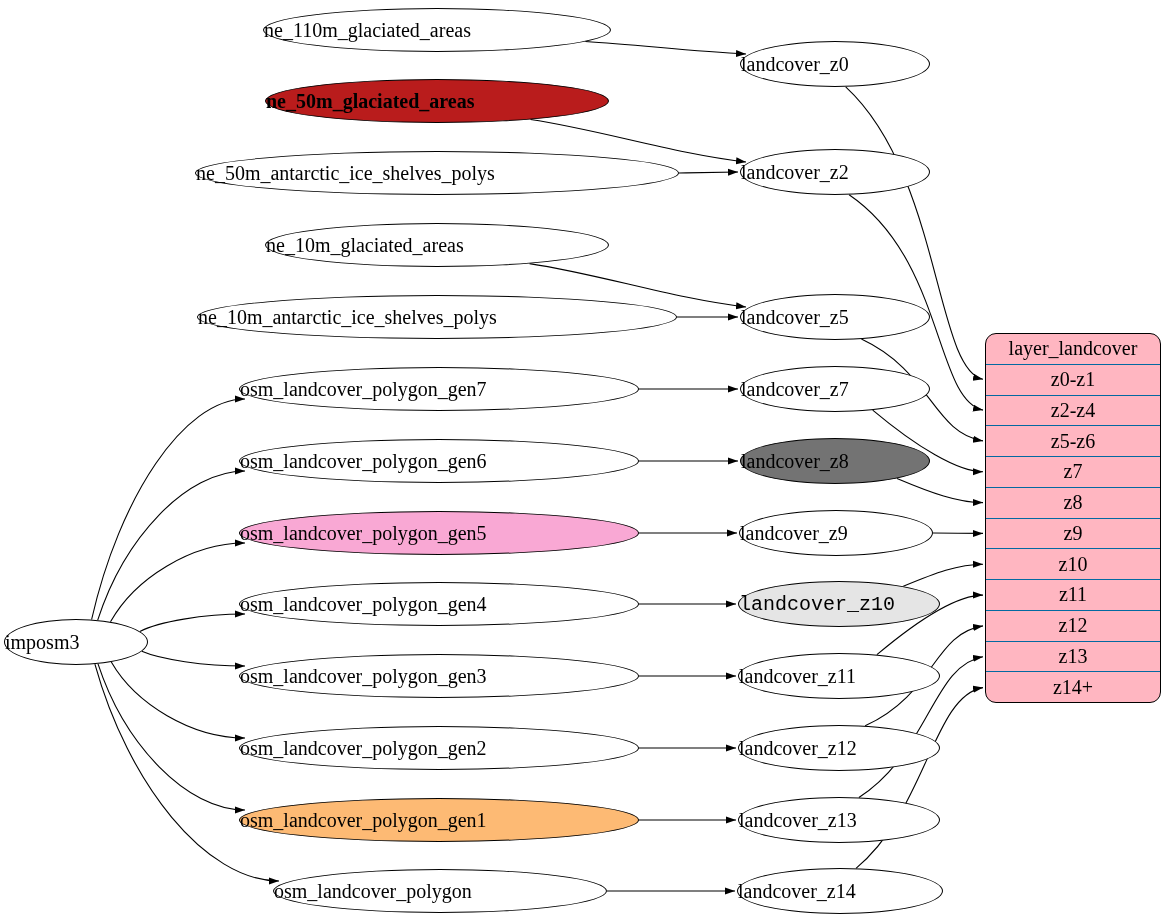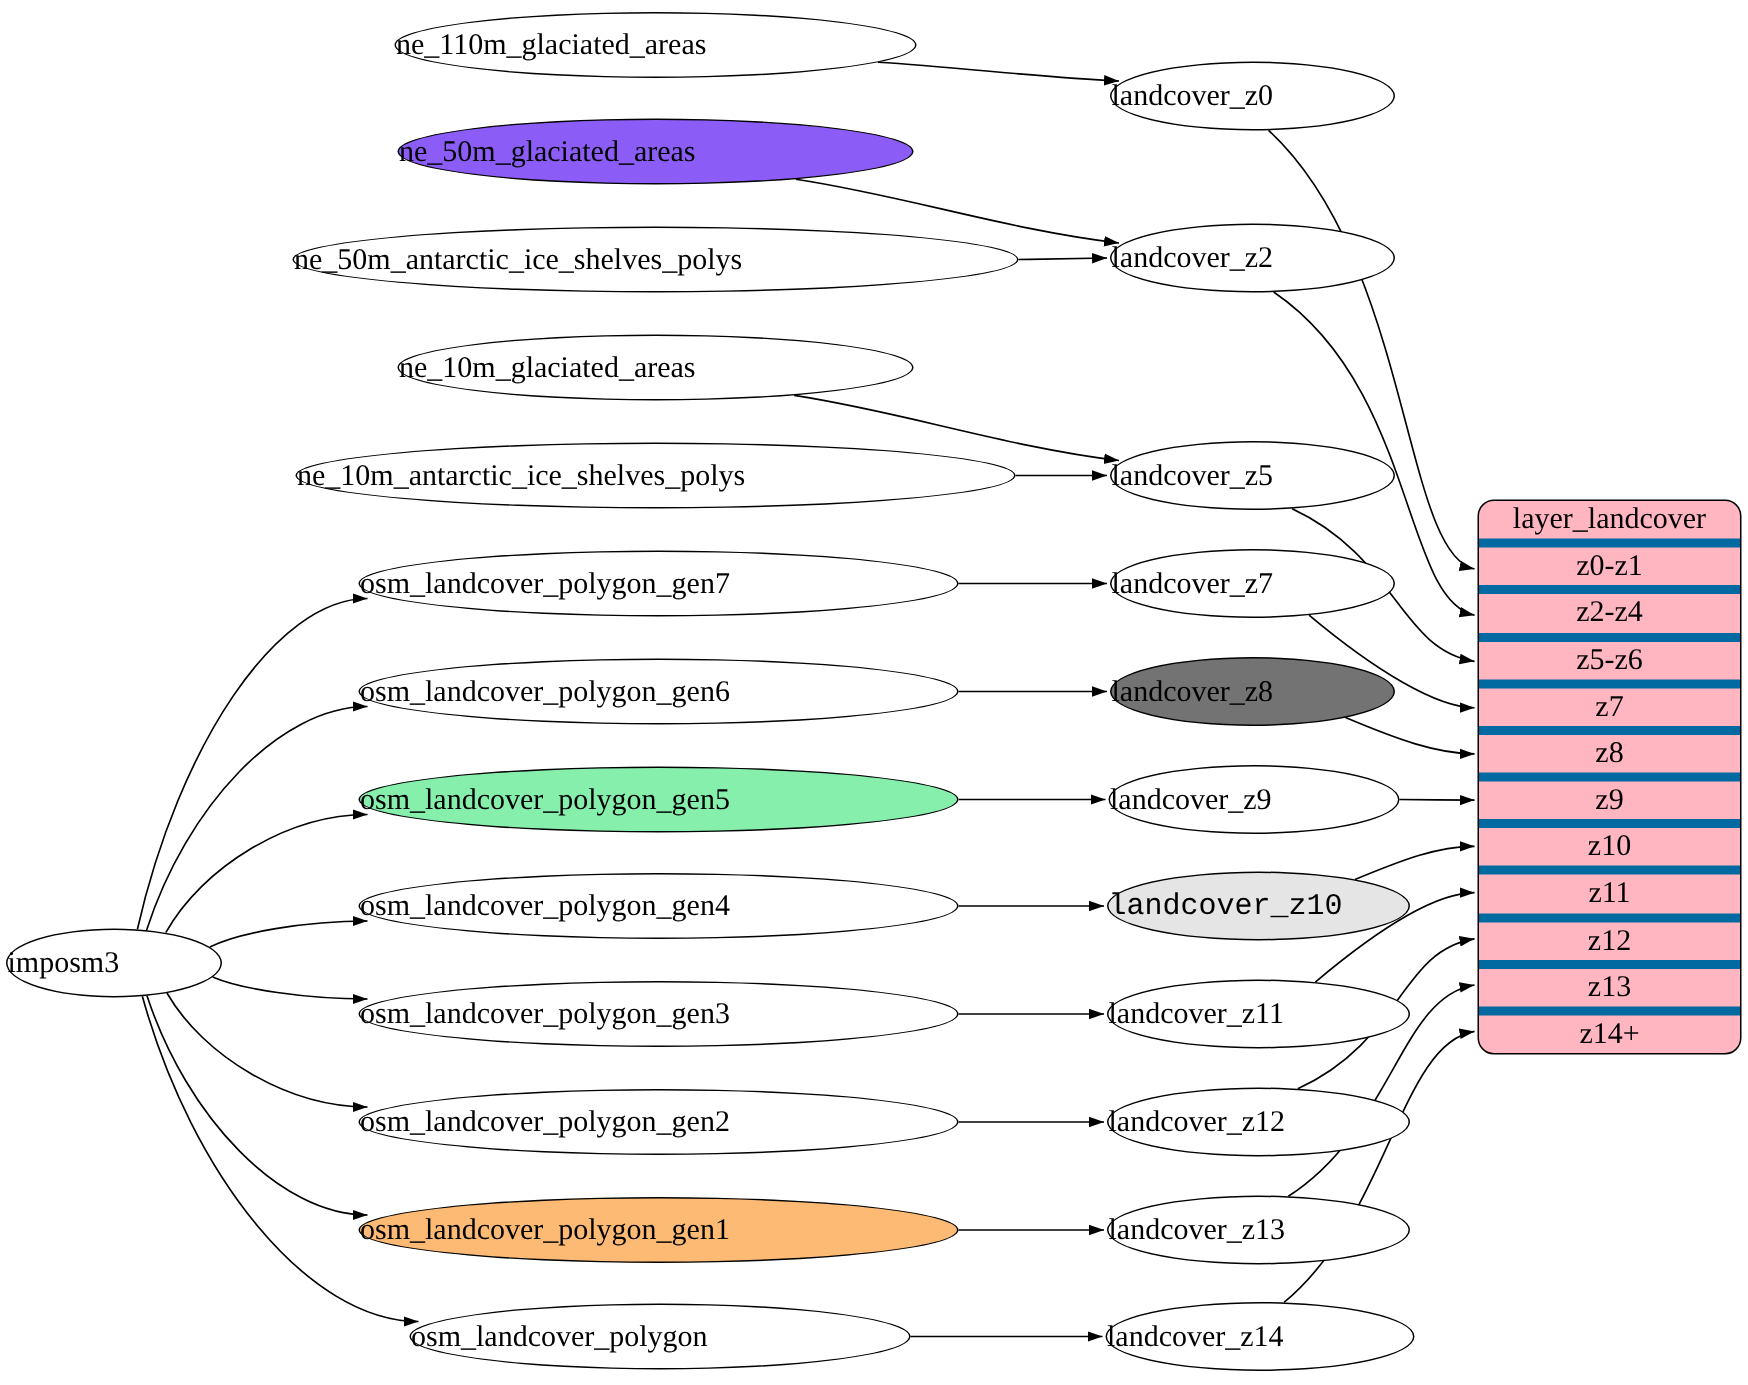--- a/index.html
+++ b/index.html
@@ -40,21 +40,21 @@
     overflow: hidden;
     font-size: 20px;
     color: #000000;
     z-index: 2;
   }
   #record .rrow {
     flex: 1;
     display: flex;
     align-items: center;
     justify-content: center;
-    border-top: 6px solid #0369a1;
+    border-top: 1px solid #0369a1;
     white-space: nowrap;
   }
   #record .rrow:first-child { border-top: none; }
 </style>
 </head>
 <body>
 
 <div id="canvas">
 
   <svg id="edge-layer" width="1165" height="923">
@@ -98,39 +98,39 @@
         <path d="M856.0,868.3 C926.0,810.5 933.0,695.6 983.0,687.6" class="edge" stroke="#000000" marker-end="url(#arrowhead)"></path>
       </g>
   </svg>
 
   <div class="node" id="n-imposm3" style="left: 4px; top: 619px; width: 144px; height: 46px; background: rgb(255, 255, 255); border-color: rgb(0, 0, 0);">
       <span>imposm3</span>
     </div>
   <div class="node" id="n-ne_110m_glaciated_areas" style="left: 263px; top: 8px; width: 348px; height: 44px; background: rgb(255, 255, 255); border-color: rgb(0, 0, 0);">
       <span>ne_110m_glaciated_areas</span>
     </div>
-  <div class="node" id="n-ne_50m_glaciated_areas" style="left: 265px; top: 79px; width: 344px; height: 44px; background: #8b5cf6; border-color: rgb(0, 0, 0);">
+  <div class="node" id="n-ne_50m_glaciated_areas" style="left: 265px; top: 79px; width: 344px; height: 44px; background: #b91c1c; border-color: rgb(0, 0, 0); font-weight: bold;">
       <span>ne_50m_glaciated_areas</span>
     </div>
   <div class="node" id="n-ne_50m_antarctic_ice_shelves_polys" style="left: 195px; top: 151px; width: 484px; height: 44px; background: rgb(255, 255, 255); border-color: rgb(0, 0, 0);">
       <span>ne_50m_antarctic_ice_shelves_polys</span>
     </div>
   <div class="node" id="n-ne_10m_glaciated_areas" style="left: 265px; top: 223px; width: 344px; height: 44px; background: rgb(255, 255, 255); border-color: rgb(0, 0, 0);">
       <span>ne_10m_glaciated_areas</span>
     </div>
   <div class="node" id="n-ne_10m_antarctic_ice_shelves_polys" style="left: 197px; top: 295px; width: 480px; height: 44px; background: rgb(255, 255, 255); border-color: rgb(0, 0, 0);">
       <span>ne_10m_antarctic_ice_shelves_polys</span>
     </div>
   <div class="node" id="n-osm_landcover_polygon_gen7" style="left: 239px; top: 367px; width: 400px; height: 44px; background: rgb(255, 255, 255); border-color: rgb(0, 0, 0);">
       <span>osm_landcover_polygon_gen7</span>
     </div>
   <div class="node" id="n-osm_landcover_polygon_gen6" style="left: 239px; top: 439px; width: 400px; height: 44px; background: rgb(255, 255, 255); border-color: rgb(0, 0, 0);">
       <span>osm_landcover_polygon_gen6</span>
     </div>
-  <div class="node" id="n-osm_landcover_polygon_gen5" style="left: 239px; top: 511px; width: 400px; height: 44px; background: #86efac; border-color: rgb(0, 0, 0);">
+  <div class="node" id="n-osm_landcover_polygon_gen5" style="left: 239px; top: 511px; width: 400px; height: 44px; background: #f9a8d4; border-color: rgb(0, 0, 0);">
       <span>osm_landcover_polygon_gen5</span>
     </div>
   <div class="node" id="n-osm_landcover_polygon_gen4" style="left: 239px; top: 582px; width: 400px; height: 44px; background: rgb(255, 255, 255); border-color: rgb(0, 0, 0);">
       <span>osm_landcover_polygon_gen4</span>
     </div>
   <div class="node" id="n-osm_landcover_polygon_gen3" style="left: 239px; top: 654px; width: 400px; height: 44px; background: rgb(255, 255, 255); border-color: rgb(0, 0, 0);">
       <span>osm_landcover_polygon_gen3</span>
     </div>
   <div class="node" id="n-osm_landcover_polygon_gen2" style="left: 239px; top: 726px; width: 400px; height: 44px; background: rgb(255, 255, 255); border-color: rgb(0, 0, 0);">
       <span>osm_landcover_polygon_gen2</span>

